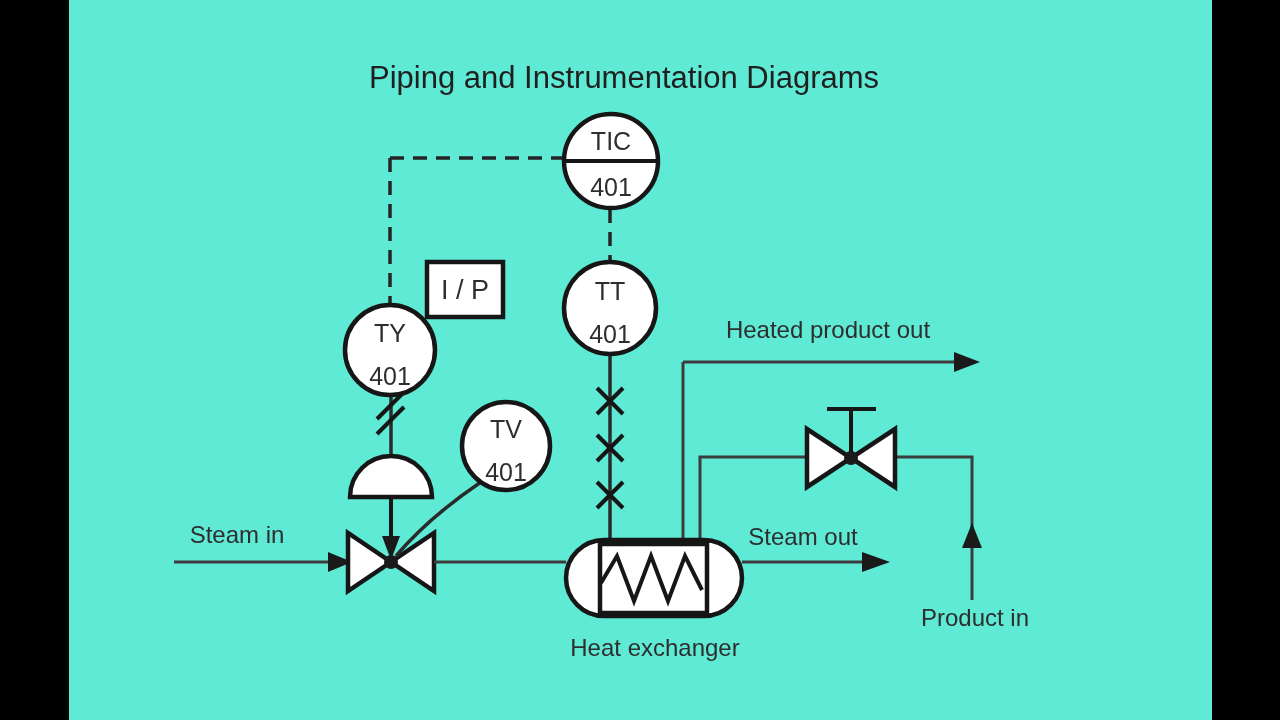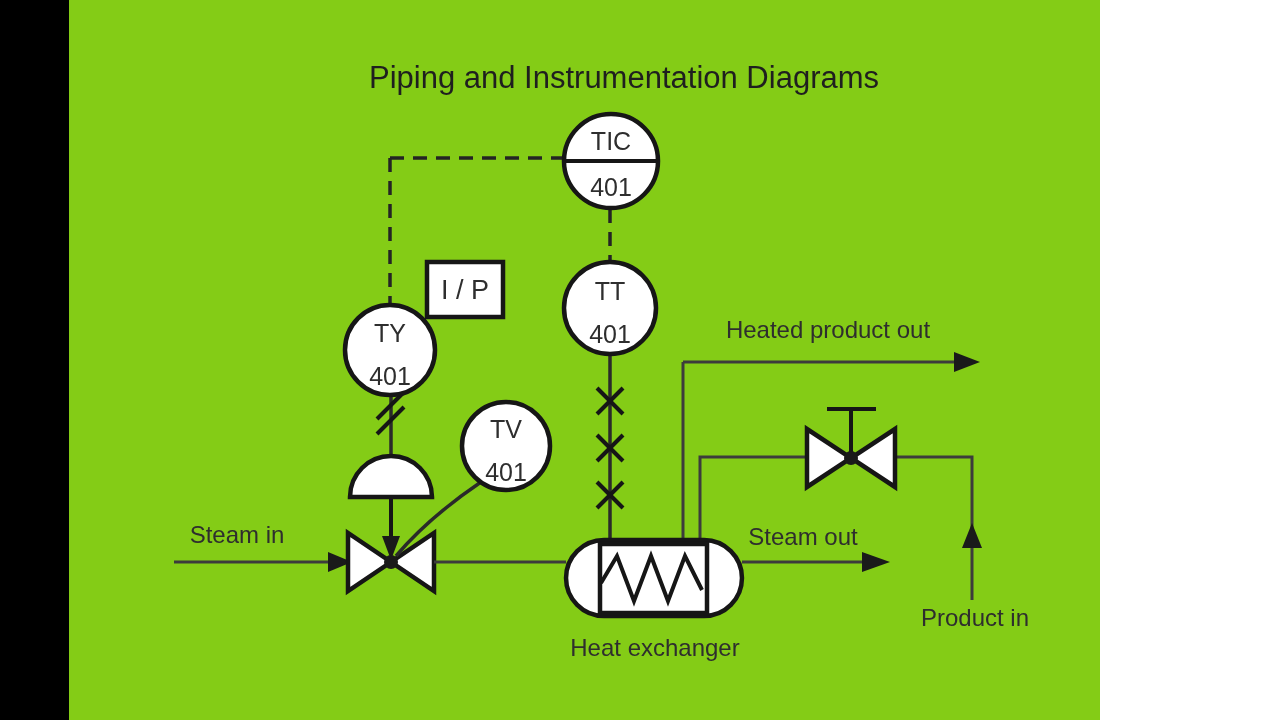--- a/index.html
+++ b/index.html
@@ -1,16 +1,16 @@
 <!DOCTYPE html>
 <html><head>
 <meta charset="utf-8">
 <style>
   html,body{margin:0;padding:0;background:#ffffff;}
-  #frame{position:relative;width:1100px;height:720px;background:#84cc16;overflow:hidden;
+  #frame{position:relative;width:1280px;height:720px;background:#5eead4;overflow:hidden;
          font-family:"Liberation Sans",sans-serif;}
   .pillar{position:absolute;top:0;height:720px;background:#000000;}
   #pillar-left{left:0;width:69px;}
   #pillar-right{left:1212px;width:68px;}
   svg{position:absolute;left:0;top:0;}
   .pipe{stroke:#3c3c3c;stroke-width:3;fill:none;}
   .pipe-bold{stroke:#2a2a2a;stroke-width:3.5;fill:none;}
   .sig-dash{stroke:#242424;stroke-width:3.5;fill:none;stroke-dasharray:14 9;}
   .sym{stroke:#161616;stroke-width:4.5;fill:#ffffff;}
   .sym-line{stroke:#161616;stroke-width:4;fill:none;}

